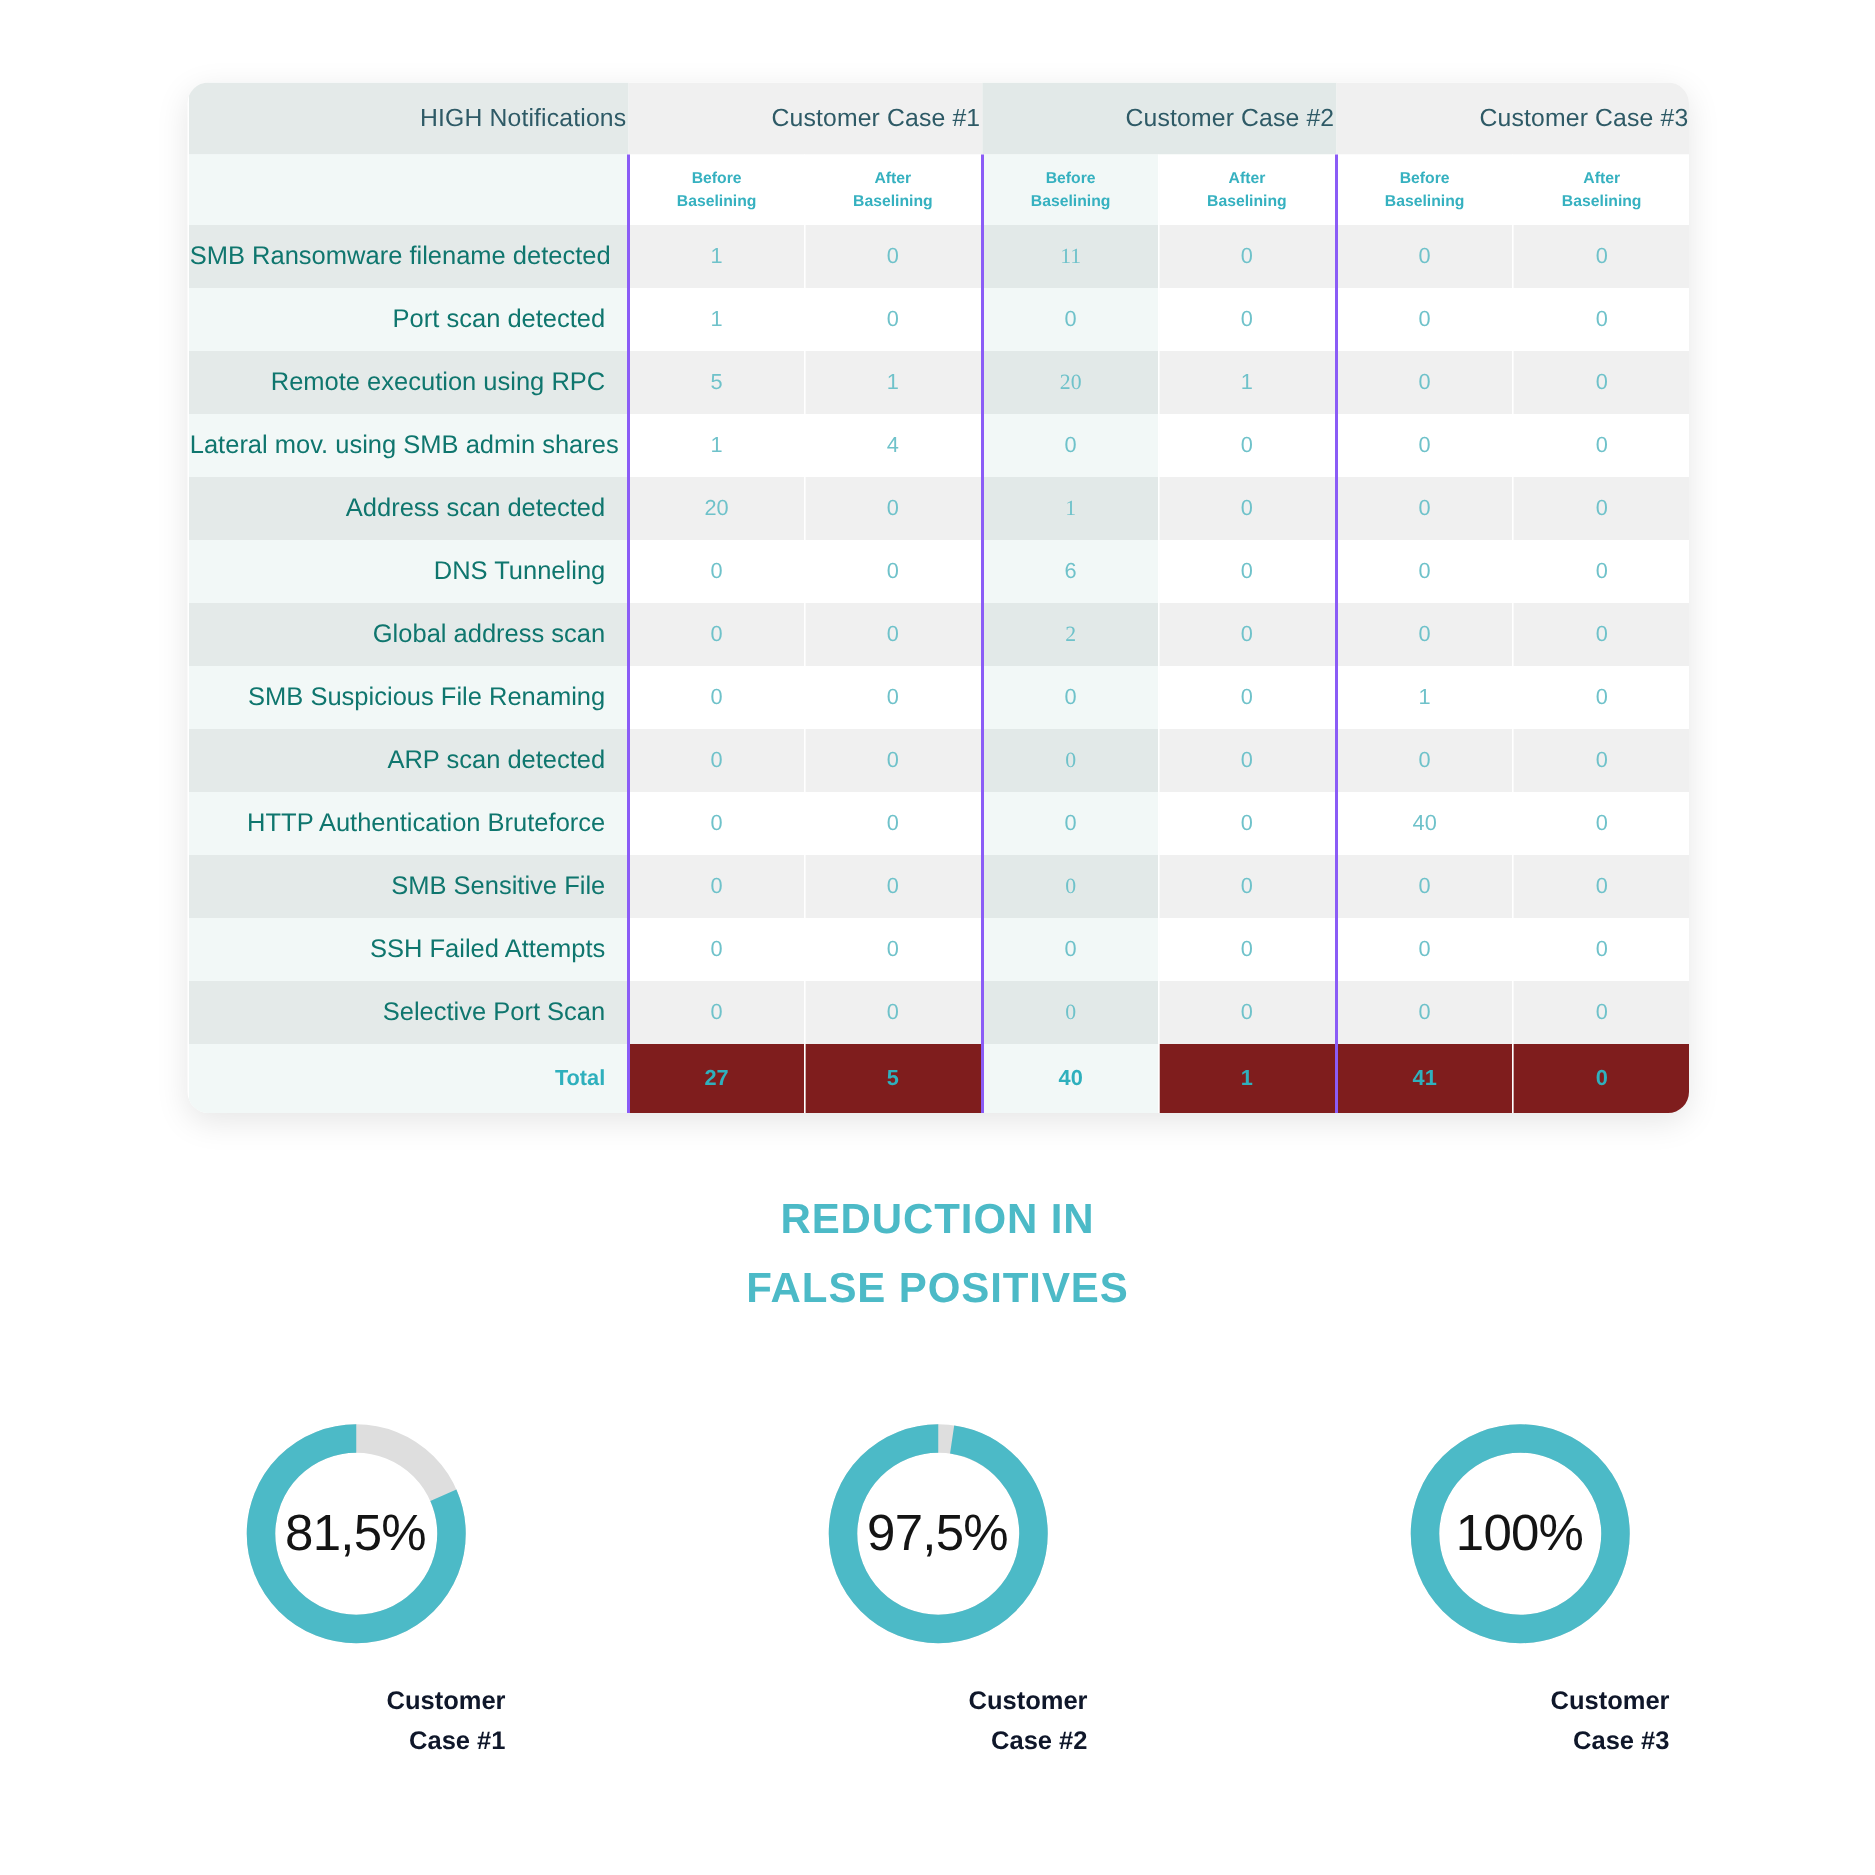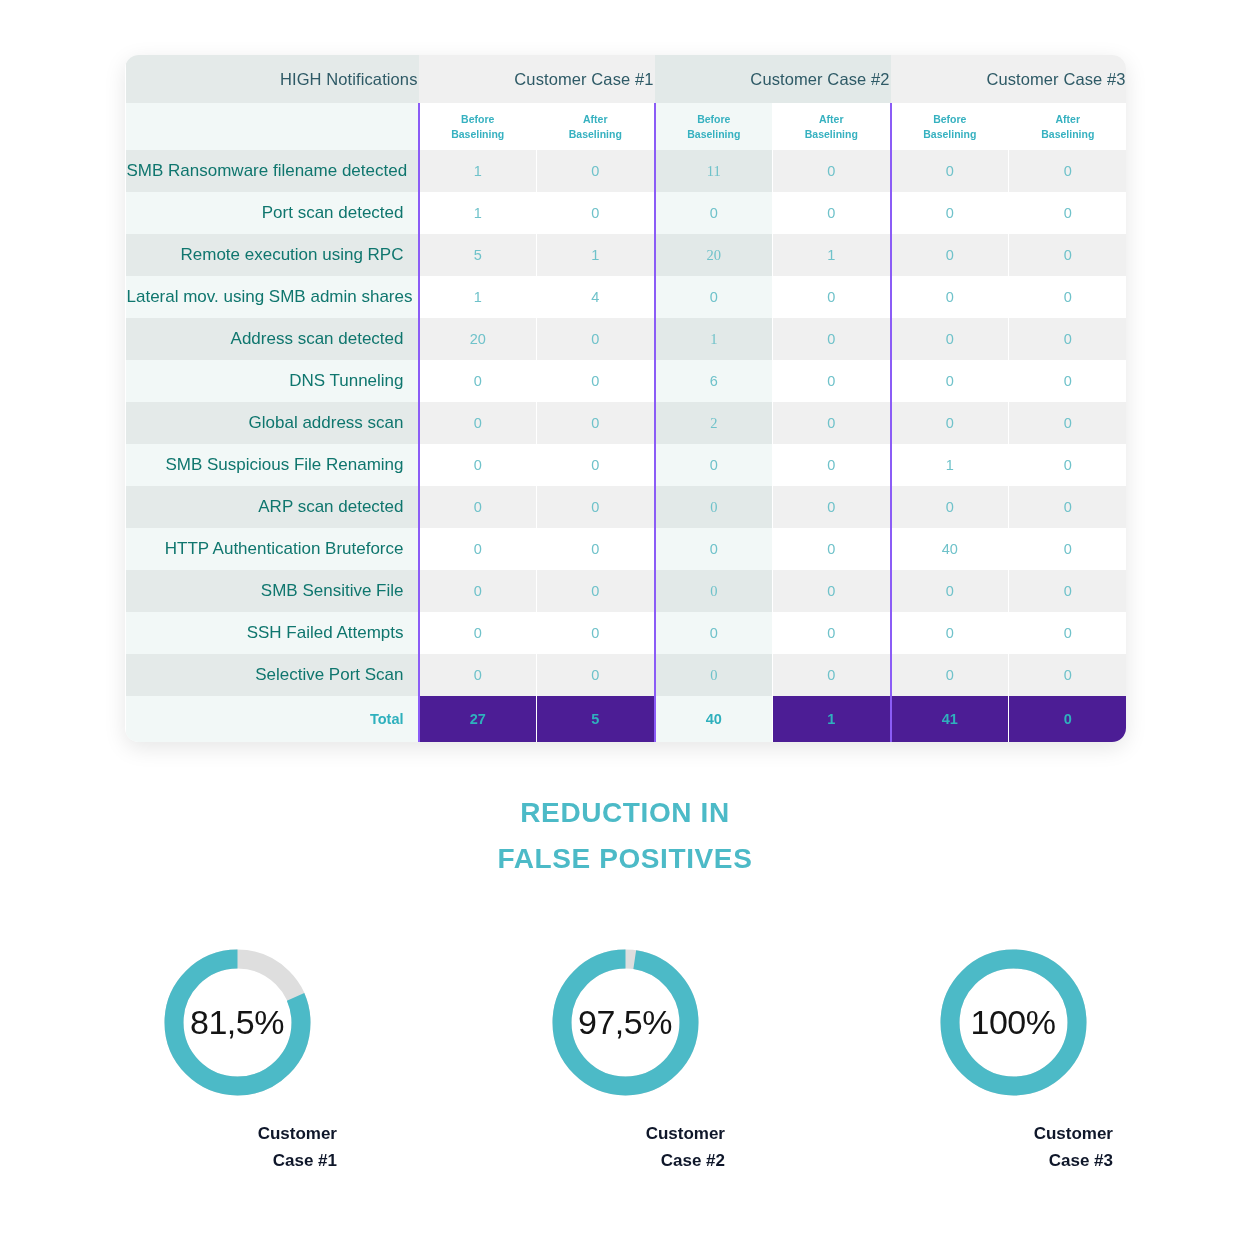--- a/index.html
+++ b/index.html
@@ -99,21 +99,21 @@
 
   
   tr.total td {
     height: 44px;
     font-weight: bold;
     font-size: 14.5px;
     color: #2fb0bd;
     vertical-align: middle;
   }
   tr.total td.rlabel { background: #f2f8f7; color:#2fb0bd; }
-  tr.total td.val.v-plain { background: #4c1d95; }
+  tr.total td.val.v-plain { background: #7f1d1d; }
   tr.total td.val.v-tint  { background: #f2f8f7; }
 
   
   .headline {
     position: absolute;
     left: 0;
     top: 790px;
     width: 1250px;
     text-align: center;
     color: #4cbac7;

